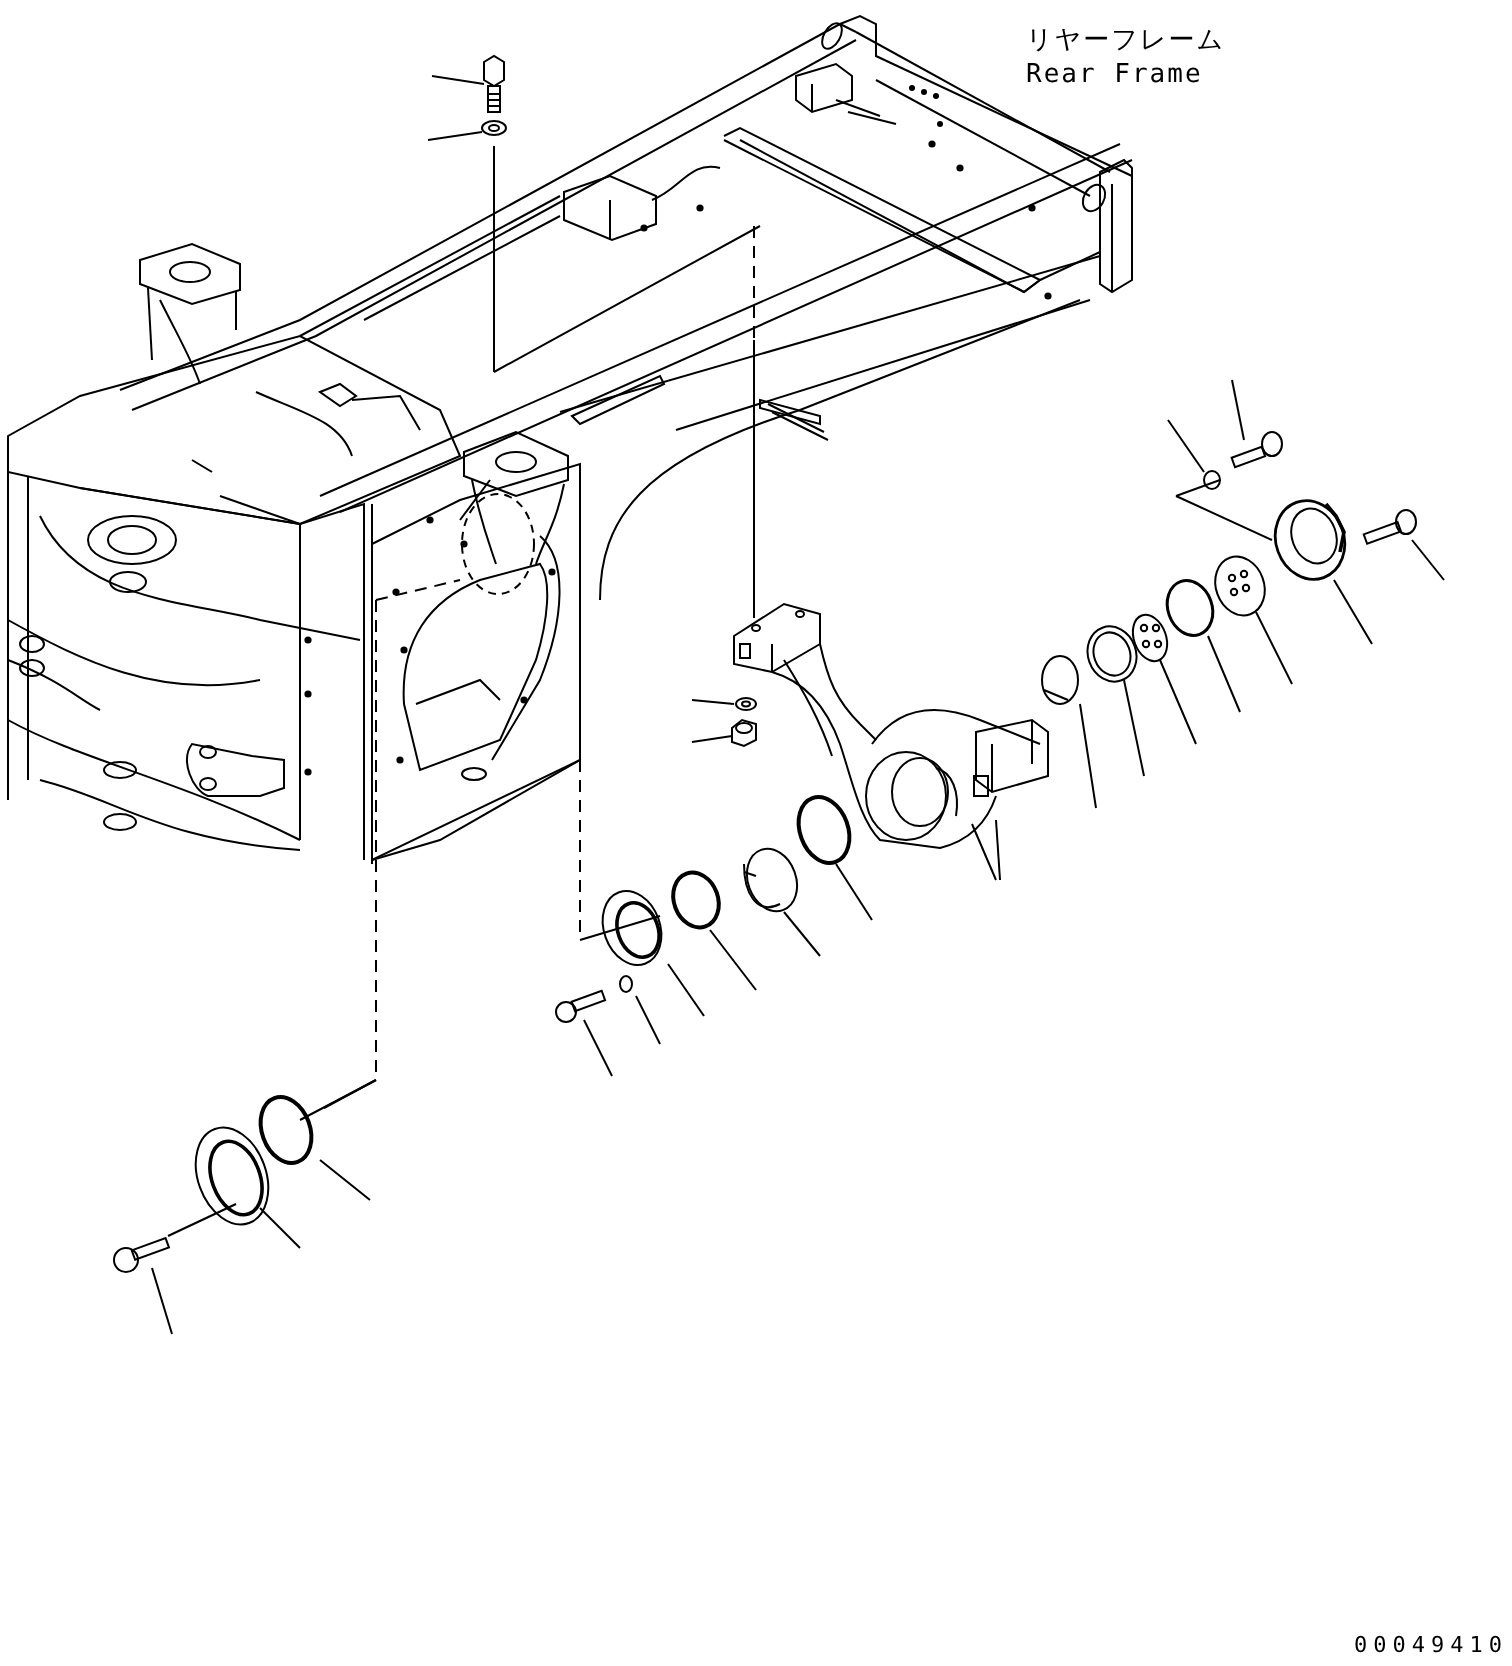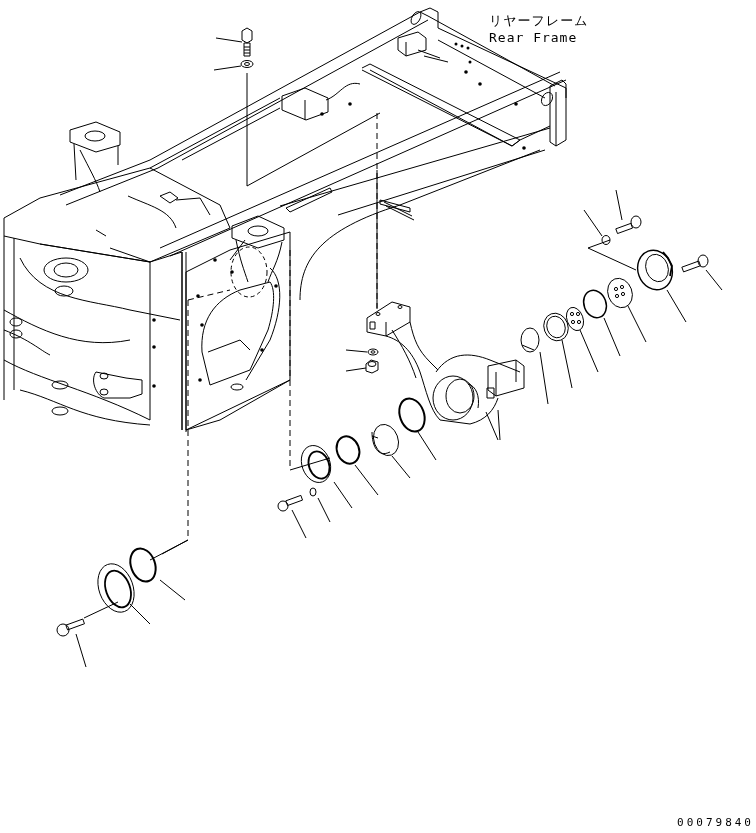--- a/index.html
+++ b/index.html
@@ -1,19 +1,19 @@
 <!DOCTYPE html>
 <html><head>
   <meta charset="utf-8">
   <style>
     html, body { margin: 0; padding: 0; background: #ffffff; }
     body { width: 756px; height: 833px; position: relative; overflow: hidden; font-family: "DejaVu Sans Mono", monospace; }
     #canvas { position: absolute; left: 0; top: 0; width: 756px; height: 833px; }
     .title-block { position: absolute; left: 489px; top: 12px; font-family: "DejaVu Sans Mono", monospace; font-size: 13px; line-height: 17px; color: #000; letter-spacing: 1px; }
-    .title-block div { white-space: nowrap; }
+    .title-block div { white-space: nowrap; margin-left: 24px; }
     .drawing-number { position: absolute; right: 2px; bottom: 4px; font-family: "DejaVu Sans Mono", monospace; font-size: 11px; letter-spacing: 3px; color: #000; }
     svg line, svg path, svg polyline, svg polygon, svg ellipse, svg circle, svg rect { vector-effect: non-scaling-stroke; }
   </style>
 </head>
 <body>
 
 <svg id="canvas" viewBox="0 0 756 833" xmlns="http://www.w3.org/2000/svg" fill="none" stroke="#000" stroke-width="1">
 
   <g>
 
@@ -294,13 +294,13 @@
     <line x1="84" y1="618" x2="118" y2="602"></line>
     <line x1="76" y1="634" x2="86" y2="667"></line>
   </g>
 </svg>
 
 <div class="title-block">
   <div>リヤーフレーム</div>
   <div>Rear Frame</div>
 </div>
 
-<div class="drawing-number">00079840</div>
+<div class="drawing-number">00049410</div>
 
 </body></html>

